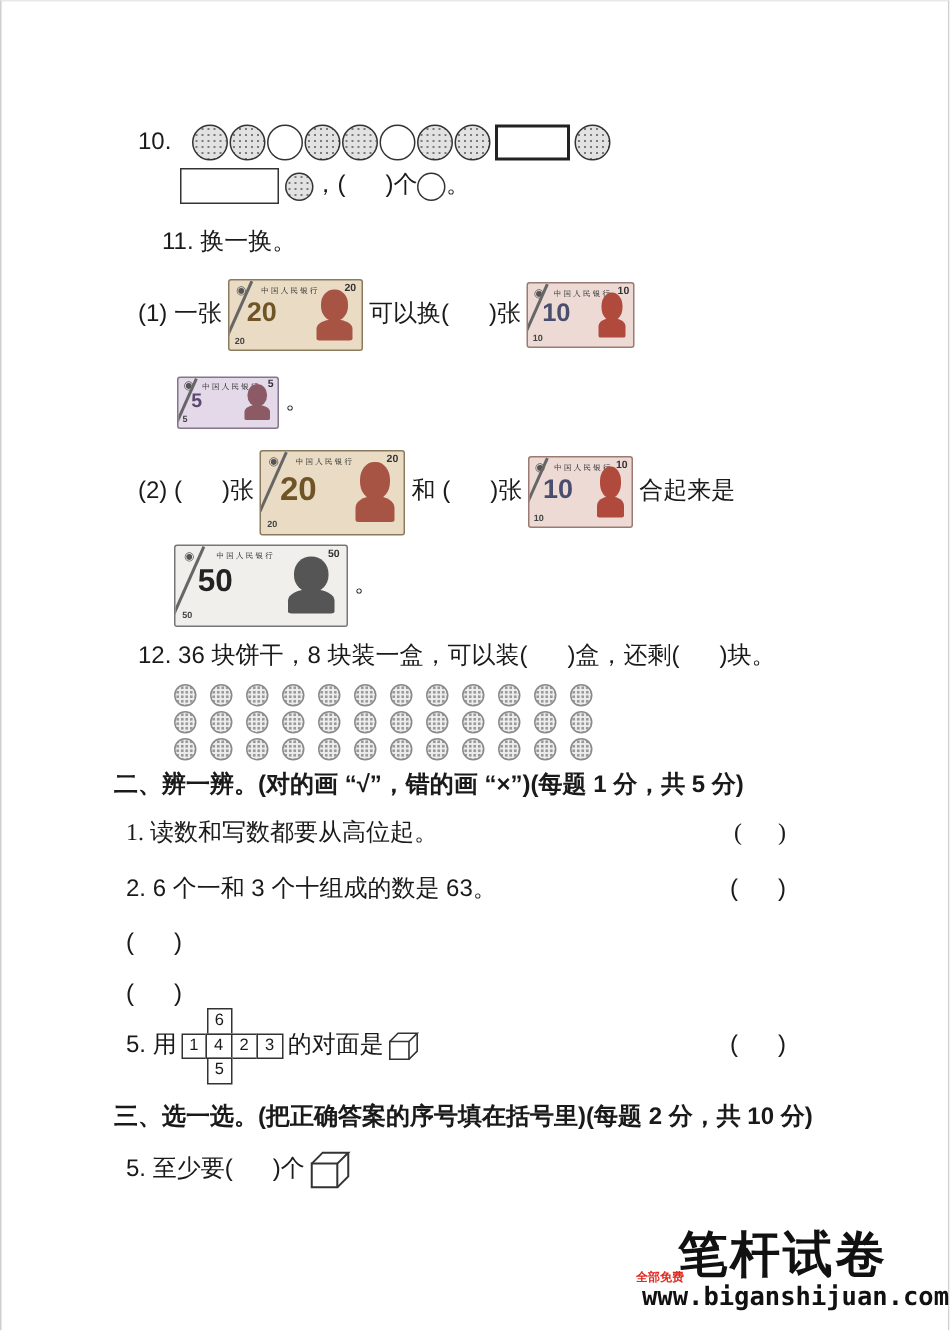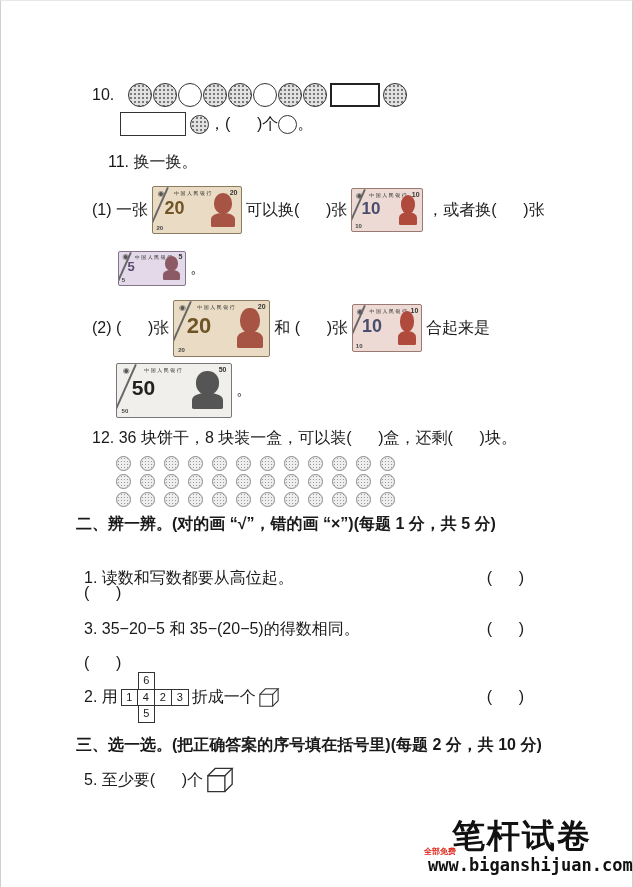--- a/index.html
+++ b/index.html
@@ -114,21 +114,20 @@
       <span class="bn-title">中国人民银行</span>
       <span class="bn-value" style="color: rgb(74, 78, 110); font-size: 17px;">10</span>
       <span class="bn-corner">10</span>
       <span class="bn-corner-bl">10</span>
       <span class="bn-portrait">
         <span class="bn-head" style="background: rgb(176, 74, 60);"></span>
         <span class="bn-shoulders" style="background: rgb(176, 74, 60);"></span>
       </span>
       <span class="bn-slash"></span>
     </span>
-  <span class="txt">，或者换(      )张</span>
 </div>
 <div class="row" style="left:118px;top:250px;height:36px;">
   <span class="banknote" style="width: 66px; height: 33px; margin-left: 0px; background: rgb(227, 217, 232); border-color: rgb(132, 116, 140);">
       <span class="bn-emblem">◉</span>
       <span class="bn-title">中国人民银行</span>
       <span class="bn-value" style="color: rgb(92, 74, 112); font-size: 13px;">5</span>
       <span class="bn-corner">5</span>
       <span class="bn-corner-bl">5</span>
       <span class="bn-portrait">
         <span class="bn-head" style="background: rgb(140, 90, 100);"></span>
@@ -225,47 +224,47 @@
       <span class="cookie"></span>
       <span class="cookie"></span>
       <span class="cookie"></span>
       <span class="cookie"></span>
       <span class="cookie"></span>
     </div>
   </div>
 
 <div class="abs txt bold" style="left:76px;top:514px;">二、辨一辨。(对的画 “√”，错的画 “×”)(每题 1 分，共 5 分)</div>
 
-<div class="tf-row" style="top:568px;">
+<div class="tf-row" style="top:546px;font-family:Liberation Serif, serif;">
   <span class="txt">1. 读数和写数都要从高位起。</span>
   <span class="txt">(      )</span>
 </div>
 <div class="tf-row" style="top:583px;">
+  <span class="txt">2. 6 个一和 3 个十组成的数是 63。</span>
   <span class="txt">(      )</span>
 </div>
 <div class="tf-row" style="top:619px;">
-  <span class="txt">3. 35−20−5 和 35−(20−5)的得数相同。</span>
   <span class="txt">(      )</span>
 </div>
 <div class="tf-row" style="top:653px;">
   <span class="txt">(      )</span>
 </div>
 
 <div class="tf-row" style="top:671px;height:52px;">
   <span style="display:flex;align-items:center;">
-    <span class="txt">2. 用</span>
+    <span class="txt">5. 用</span>
     <span class="net">
       <span class="net-cell net-top">6</span>
       <span class="net-cell net-m1">1</span>
       <span class="net-cell net-m2">4</span>
       <span class="net-cell net-m3">2</span>
       <span class="net-cell net-m4">3</span>
       <span class="net-cell net-bottom">5</span>
     </span>
-    <span class="txt">折成一个</span>
+    <span class="txt">的对面是</span>
     <svg class="cube-svg" width="22" height="21" viewBox="0 0 24 23">
       <path d="M2 8 L16 8 L16 21 L2 21 Z" fill="none" stroke="#333" stroke-width="1.2"></path>
       <path d="M2 8 L8 2 L22 2 L16 8" fill="none" stroke="#333" stroke-width="1.2"></path>
       <path d="M22 2 L22 15 L16 21" fill="none" stroke="#333" stroke-width="1.2"></path>
     </svg>
   </span>
   <span class="txt">(      )</span>
 </div>
 
 <div class="abs txt bold" style="left:76px;top:735px;">三、选一选。(把正确答案的序号填在括号里)(每题 2 分，共 10 分)</div>

